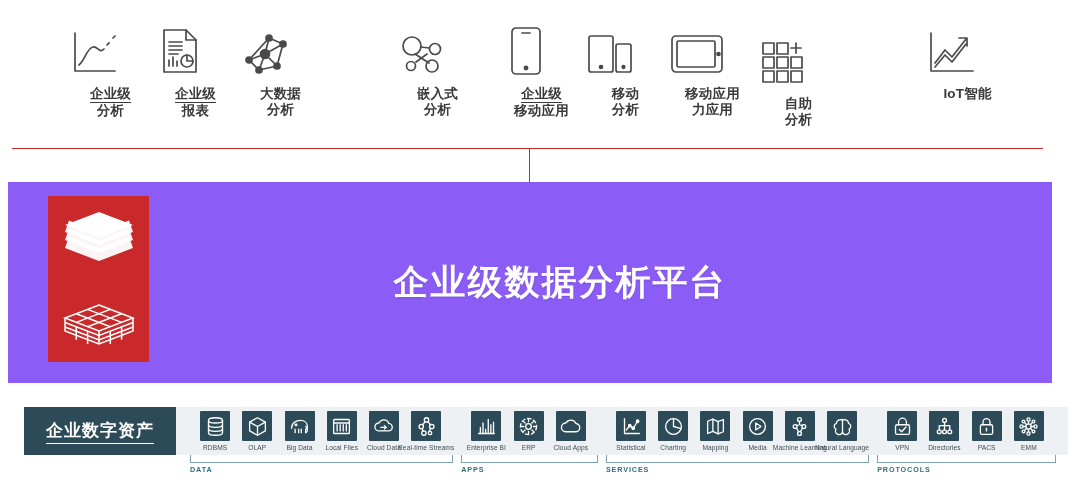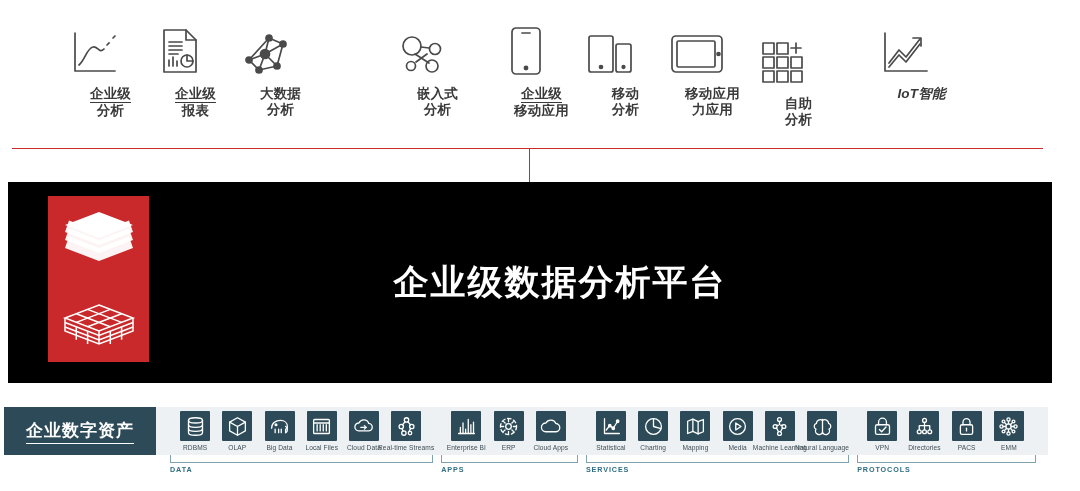--- a/index.html
+++ b/index.html
@@ -30,38 +30,38 @@
   .cap-lbl .l2{display:block;font-family:Liberation Serif, serif;}
   .cap-lbl.u .l1{border-bottom:1.5px solid #3a3a3a;display:inline-block;padding-bottom:0px;}
 
   
   .rule{position:absolute;left:12px;top:148px;width:1031px;height:0;border-top:1.6px solid #C62B27;}
   .connector{position:absolute;left:529px;top:148px;width:0;height:34px;border-left:1.6px solid #C62B27;}
 
   
   .banner{
     position:absolute;left:8px;top:182px;width:1044px;height:201px;
-    background:#000000;
+    background:#8b5cf6;
   }
   .banner-sq{
     position:absolute;left:40px;top:14px;width:101px;height:166px;
     background:#C9292A;
     display:flex;flex-direction:column;align-items:center;justify-content:space-between;
     padding:14px 0 10px 0;box-sizing:border-box;
   }
   .banner-title{
     position:absolute;left:0;top:0;width:100%;height:100%;
     display:flex;align-items:center;justify-content:center;
     padding-left:60px;box-sizing:border-box;
     color:#ffffff;font-size:35px;font-weight:bold;letter-spacing:2px;
     text-shadow:0 1px 2px rgba(0,0,0,.12);
   }
 
   
-  .assets{position:absolute;left:4px;top:407px;width:1044px;height:78px;}
+  .assets{position:absolute;left:24px;top:407px;width:1044px;height:78px;}
   .assets-bg{
     position:absolute;left:152px;top:0;width:892px;height:48px;background:#EDF1F3;
   }
   .assets-title{
     position:absolute;left:0;top:0;width:152px;height:48px;background:#2C4A57;
     display:flex;align-items:center;justify-content:center;
   }
   .assets-title span{
     color:#ffffff;font-size:17px;font-weight:bold;letter-spacing:1px;
     border-bottom:1.5px solid #ffffff;padding-bottom:1px;
@@ -200,21 +200,21 @@
             <rect x="3" y="31" width="11" height="11"></rect>
             <rect x="17" y="31" width="11" height="11"></rect>
             <rect x="31" y="31" width="11" height="11"></rect>
           </svg>
         </div>
         <div class="cap-lbl">
           <span class="l1">自助</span>
           <span class="l2">分析</span>
         </div>
       </div>
-      <div class="cap" style="left: 860px; font-style: italic;">
+      <div class="cap" style="left: 906px;">
         <div class="cap-ico">
           <svg width="48" height="46" viewBox="0 0 48 46" fill="none" stroke="#4a4a4a" stroke-width="1.7" stroke-linecap="round" stroke-linejoin="round">
             <path d="M3 3 V41 H45"></path>
             <path d="M7 33 L17 20 L24 27 L38 9"></path>
             <path d="M31 8 H39 V16"></path>
             <path d="M7 37 L17 25 L24 32 L38 14"></path>
           </svg>
         </div>
         <div class="cap-lbl">
           <span class="l1">IoT智能</span>

